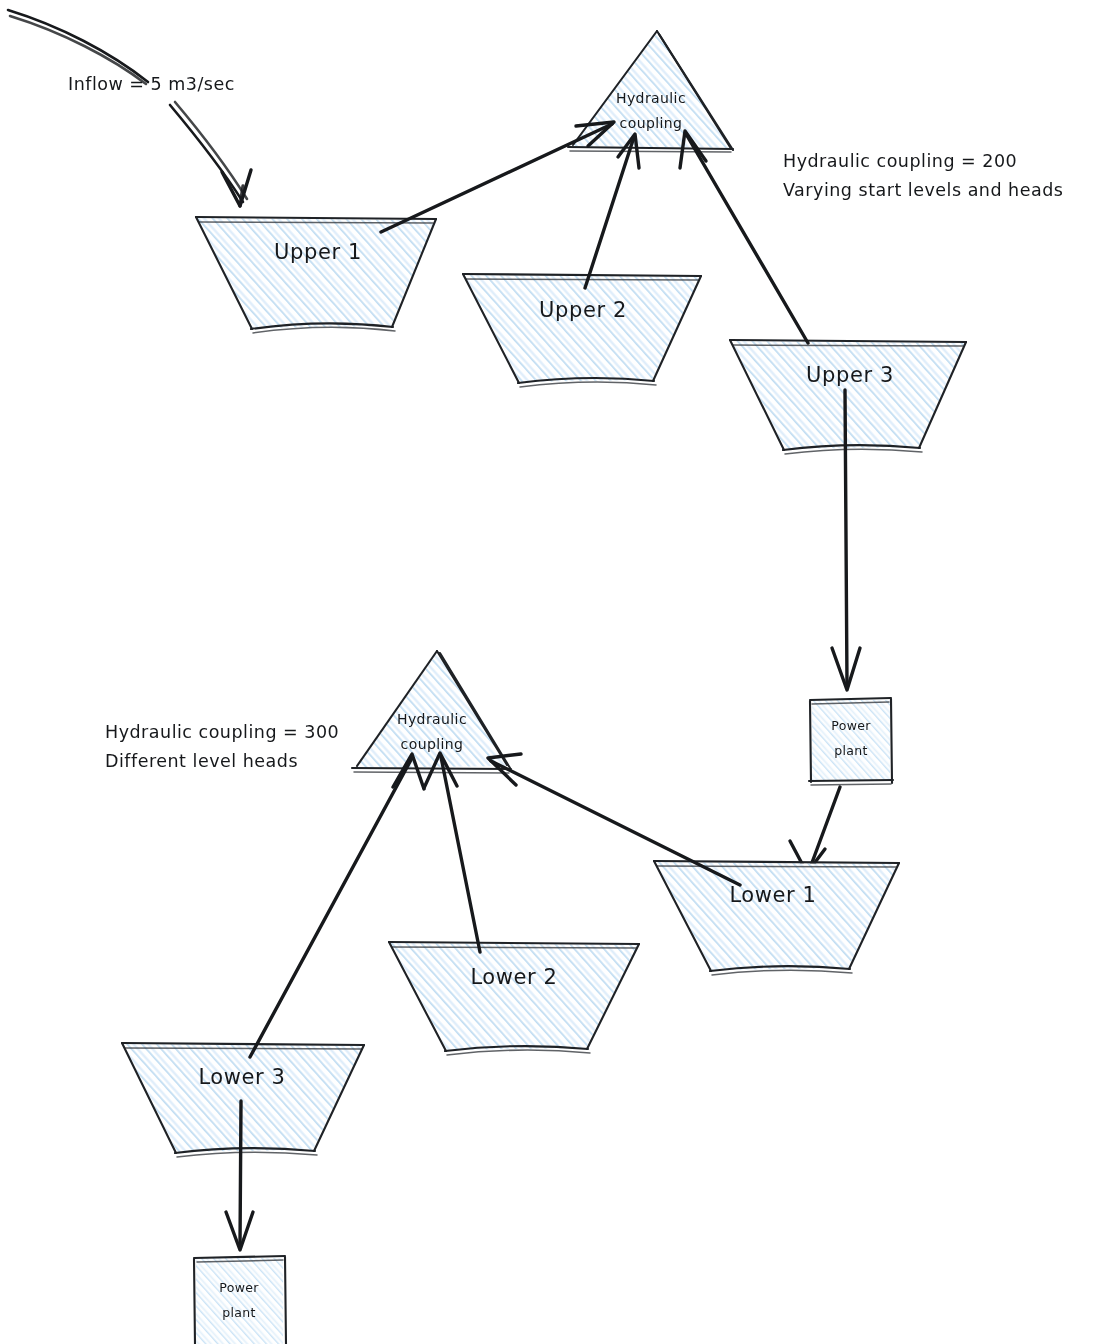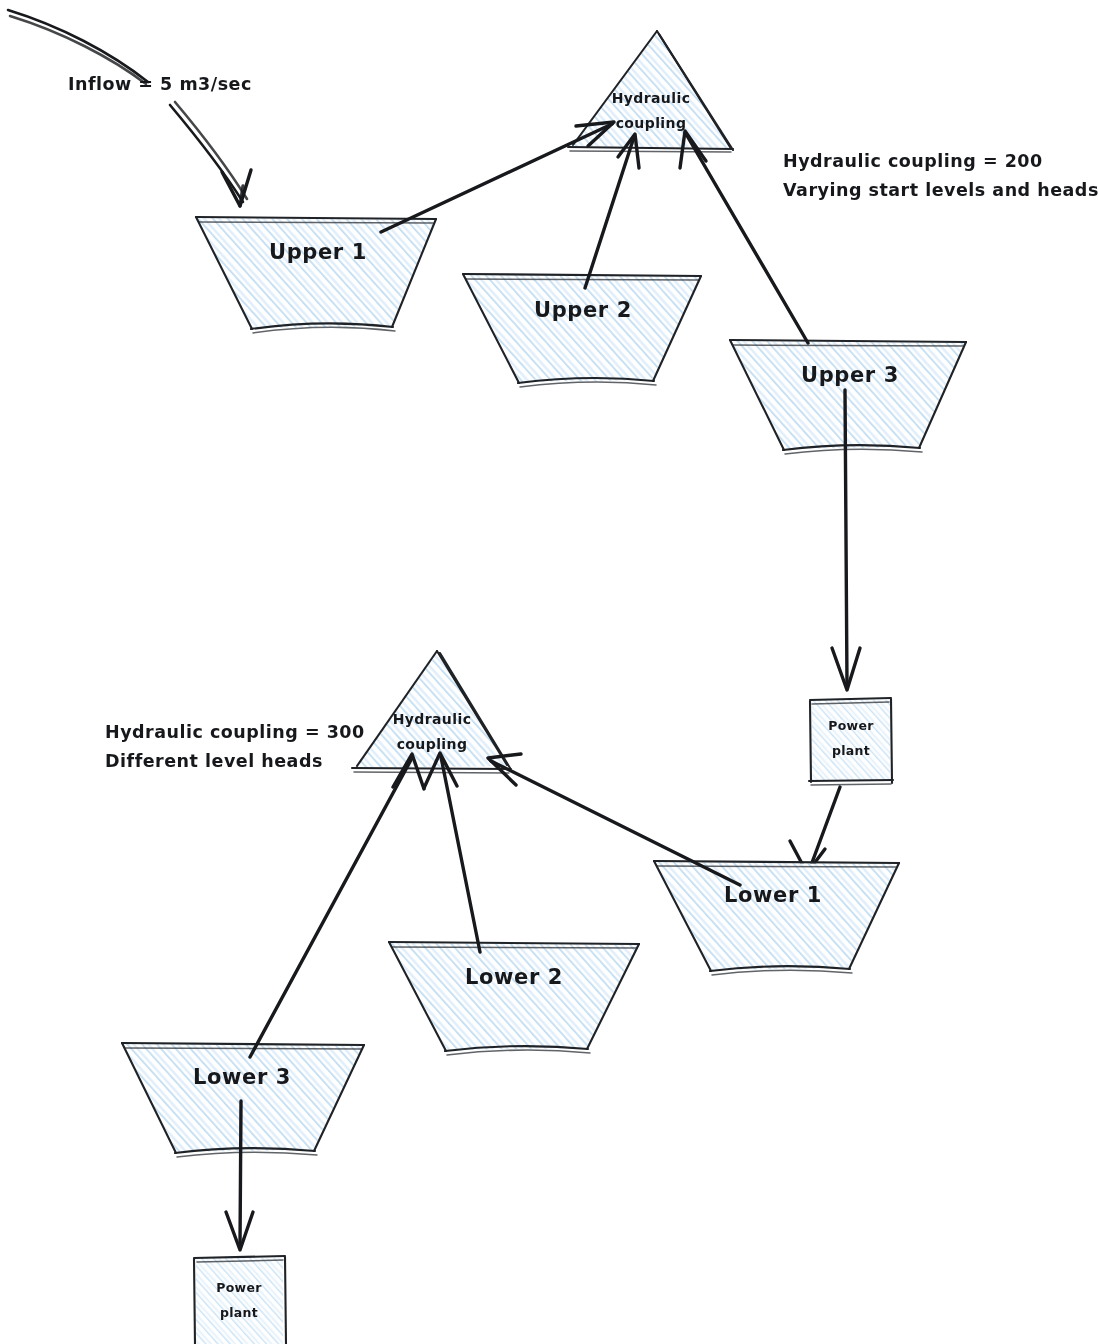--- a/index.html
+++ b/index.html
@@ -9,21 +9,20 @@
   }
   body {
     font-family: "DejaVu Sans", sans-serif;
   }
   #canvas {
     position: relative;
     width: 1098px;
     height: 1344px;
     background: #ffffff;
     overflow: hidden;
-    font-weight: bold;
   }
   svg.diagram {
     position: absolute;
     top: 0;
     left: 0;
     width: 1098px;
     height: 1344px;
   }
   .shape-stroke {
     fill: none;

